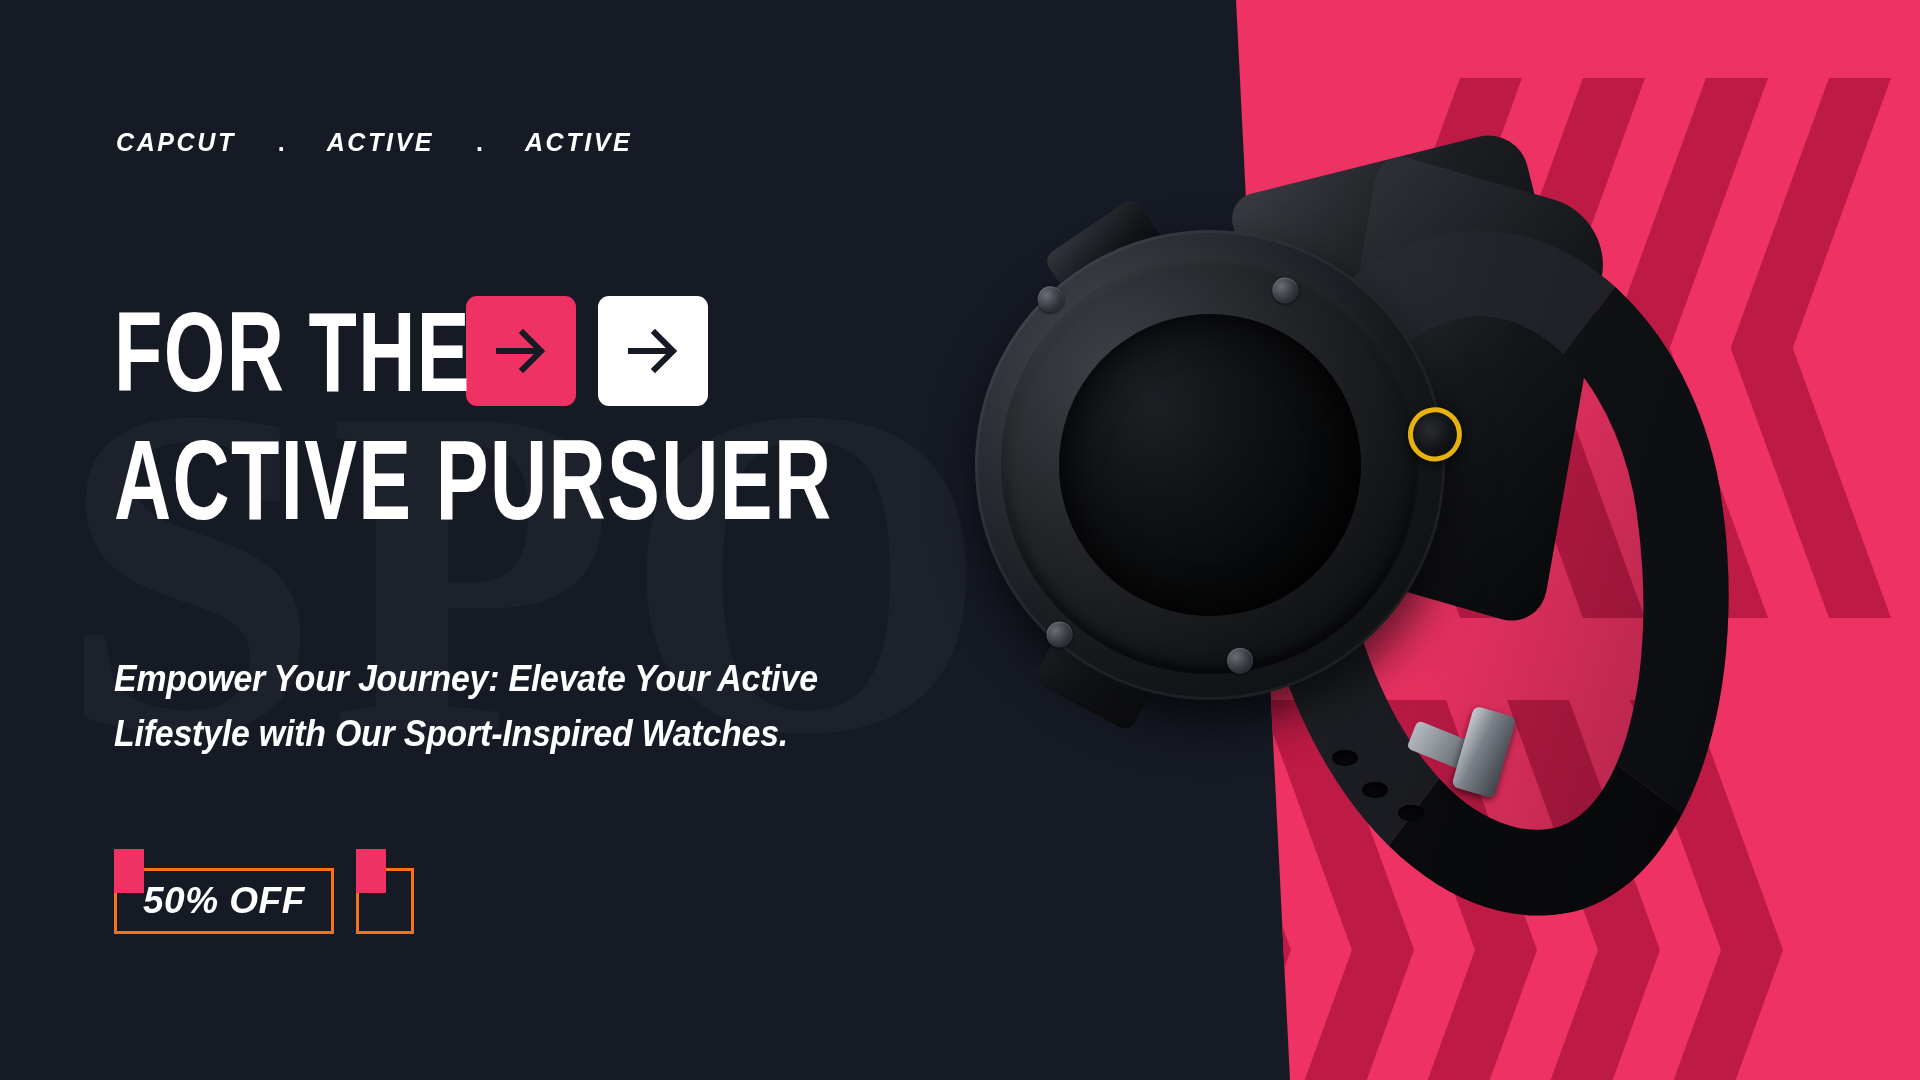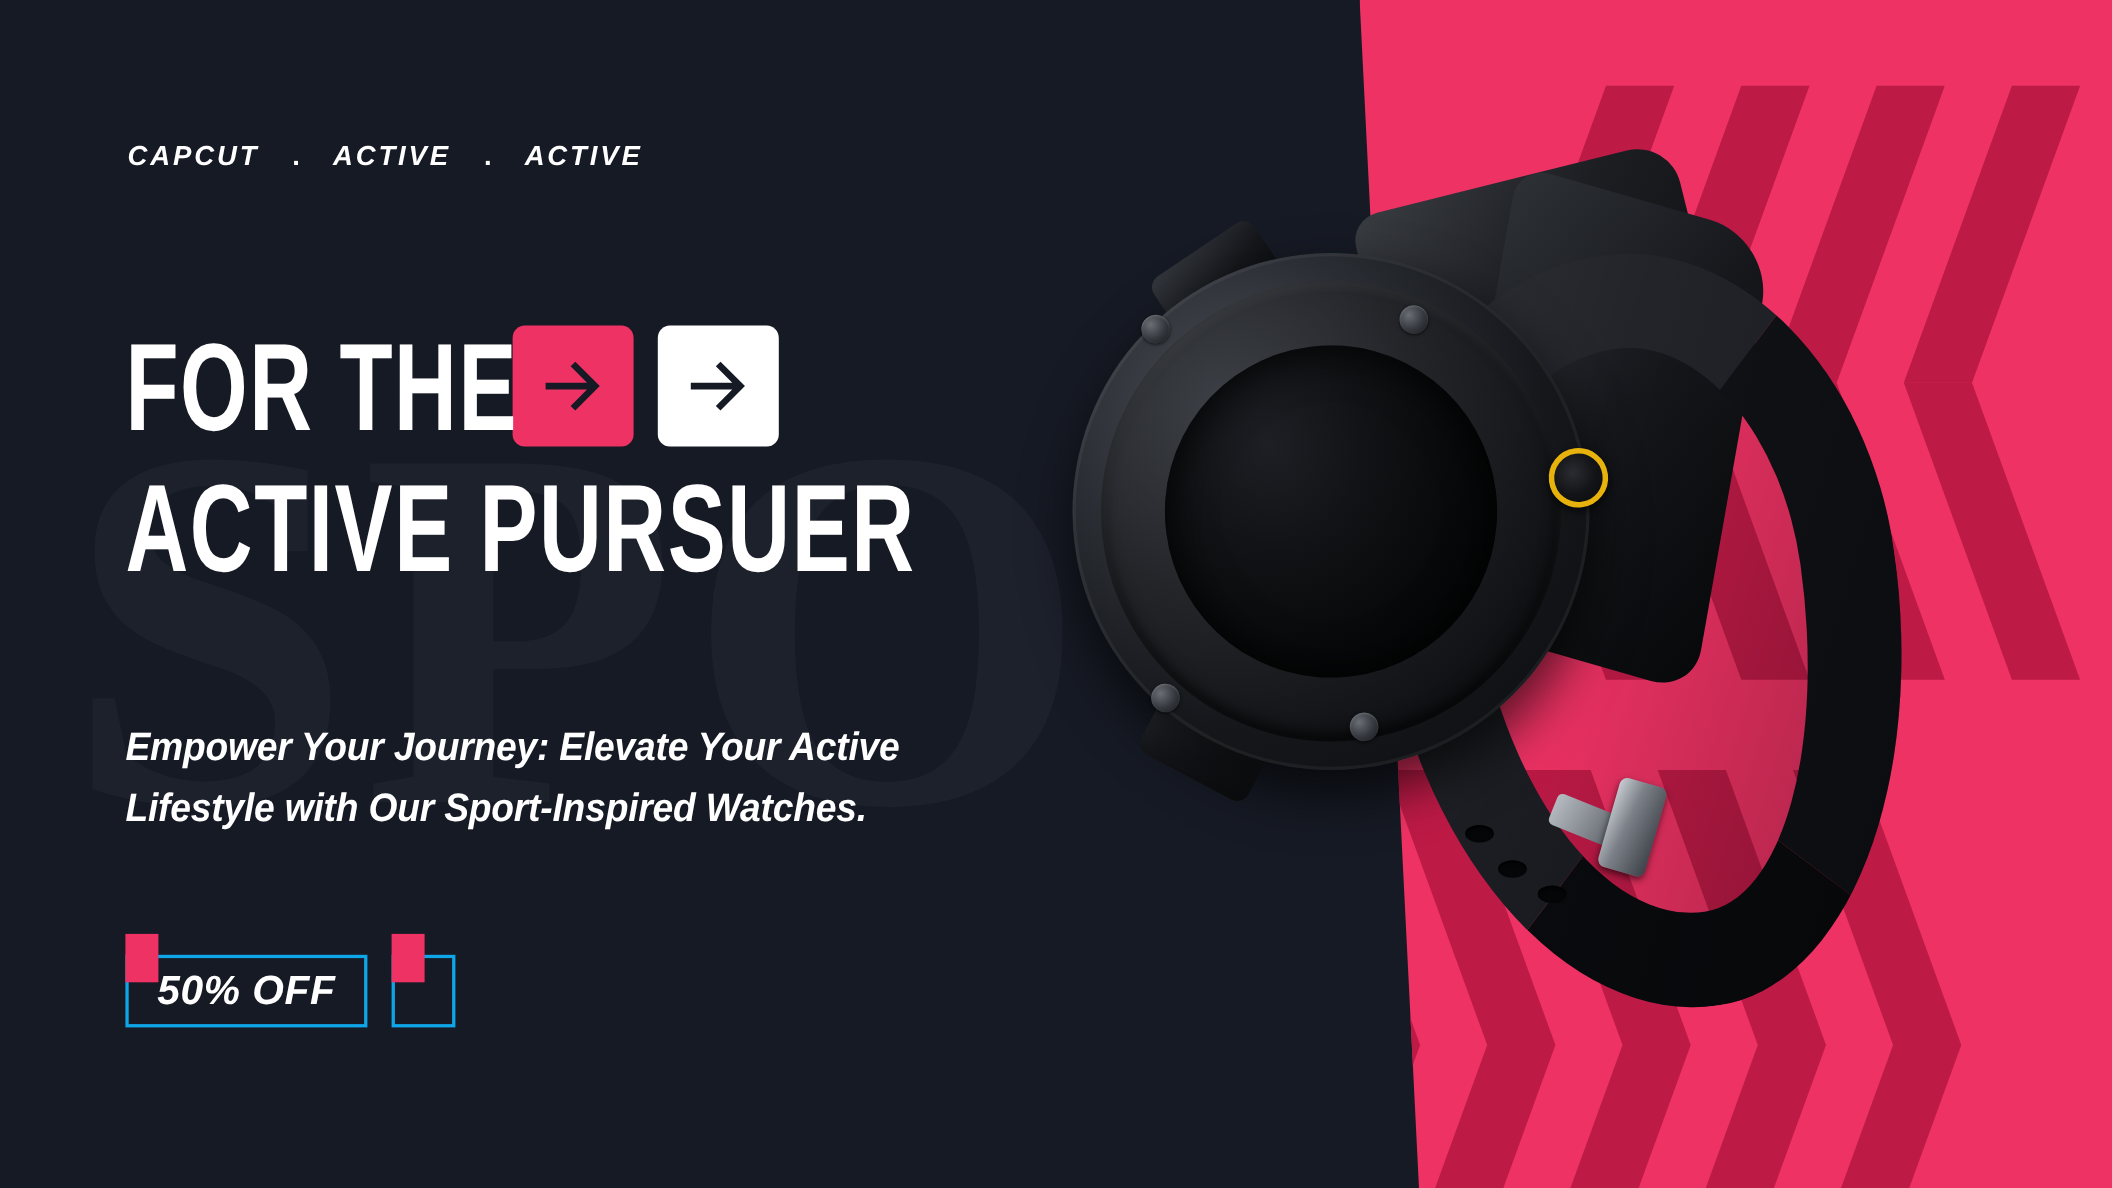--- a/index.html
+++ b/index.html
@@ -211,21 +211,21 @@
     white-space:nowrap;
     z-index:2;
     user-select:none;
   }
 
   
   .nav {
     position:absolute;
     left:116px; top:128px;
     display:flex;
-    gap:4px;
+    gap:16px;
     z-index:12;
   }
   .nav-item {
     color:#FFFFFF;
     font-size:25px;
     font-weight:bold;
     font-style:italic;
     letter-spacing:2.6px;
     font-family:"Liberation Sans", sans-serif;
   }
@@ -297,21 +297,21 @@
   
   .cta-row {
     position:absolute;
     left:114px; top:868px;
     display:flex;
     gap:22px;
     z-index:12;
   }
   .badge {
     position:relative;
-    border:3px solid #0ea5e9;
+    border:3px solid #f97316;
     height:66px;
     display:flex;
     align-items:center;
     justify-content:center;
     padding:0 26px;
   }
   .badge-tab {
     position:absolute;
     left:-3px; top:-22px;
     width:30px; height:44px;

